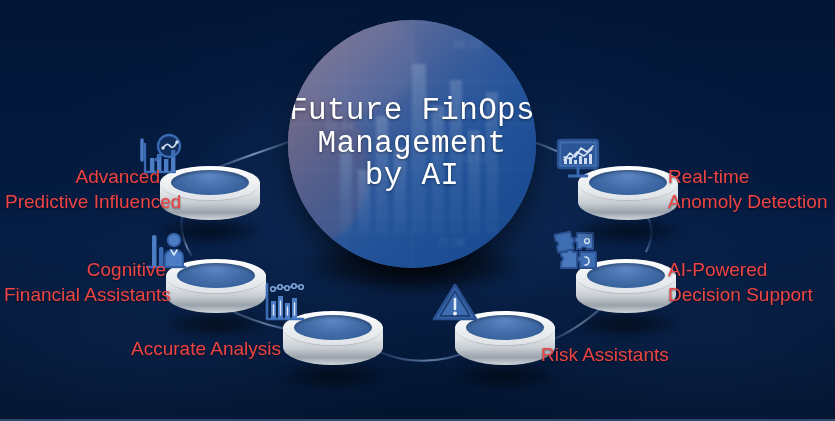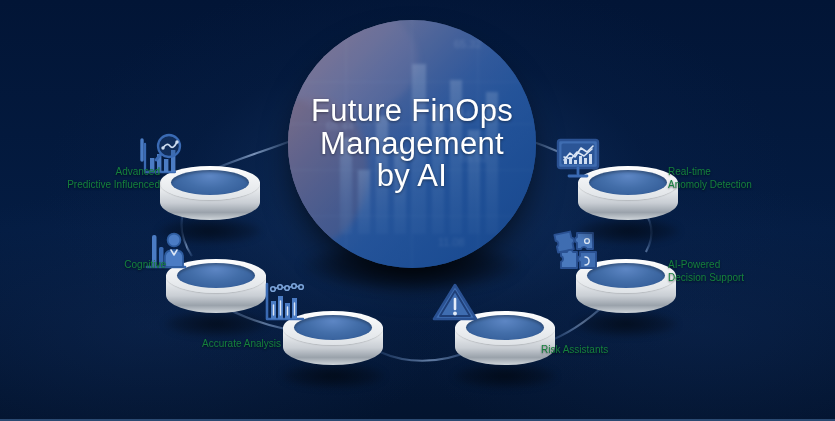--- a/index.html
+++ b/index.html
@@ -43,21 +43,21 @@
   .hero-tint{
     position:absolute;inset:0;
     background:
       linear-gradient(135deg, rgba(150,120,135,.50) 0%, rgba(80,95,150,.40) 28%, rgba(28,78,150,.55) 60%, rgba(22,70,140,.72) 100%);
     mix-blend-mode:normal;
   }
   .hero-title{
     position:absolute; inset:0;
     display:flex; flex-direction:column;
     align-items:center; justify-content:center;
-    font-family:Liberation Sans, sans-serif;
+    font-family:Liberation Mono, monospace;
     color:#ffffff;
     font-size:31px;
     line-height:1.05;
     letter-spacing:.3px;
     text-shadow:0 1px 3px rgba(0,0,0,.45);
     text-align:center;
     pointer-events:none;
   }
   .hero-shadow{
     position:absolute;
@@ -107,22 +107,22 @@
     position:absolute;
     left:50%; top:-30px;
     transform:translateX(-50%);
     width:58px;height:58px;
     pointer-events:none;
   }
   .pod-icon svg{display:block;width:100%;height:100%;}
 
   .node-label{
     position:absolute;
-    color:#15803d;
-    font-size:10px;
+    color:#ef4444;
+    font-size:19px;
     line-height:1.30;
     white-space:nowrap;
     text-shadow:0 1px 2px rgba(0,0,0,.55);
   }
   .lbl-right{text-align:right;}
   .lbl-left{text-align:left;}
 </style>
 </head>
 <body>
 
@@ -265,20 +265,21 @@
           <rect x="15" y="12" width="4.5" height="32" rx="2" fill="#4b7cc4" stroke="none"></rect>
           <rect x="22" y="24" width="4.5" height="20" rx="1.5" fill="#3a6ab3" stroke="none"></rect>
           <circle cx="37" cy="17" r="6.4" fill="#4b7cc4" stroke="#2f5da0" stroke-width="1.8"></circle>
           <path d="M28 44 V34 q0-7 9-7 t9 7 V44 Z" fill="#4b7cc4" stroke="#2f5da0" stroke-width="1.8"></path>
           <path d="M34 27 l3 5 l3 -5" stroke="#dbe6f5" stroke-width="1.5" fill="none"></path>
         </svg>
       </div>
     </div>
     <div class="node-label lbl-right" style="left:-162px;top:5px;width:162px;">
       <div>Cognitive</div>
+      <div>Financial Assistants</div>
     </div>
   </div>
 
   <div class="node" style="left:283px;top:305px;">
     <div class="pod">
       <div class="pod-shadow"></div>
       <div class="pod-body"></div>
       <div class="pod-top"></div>
       <div class="pod-disc"></div>
       <div class="pod-icon">

